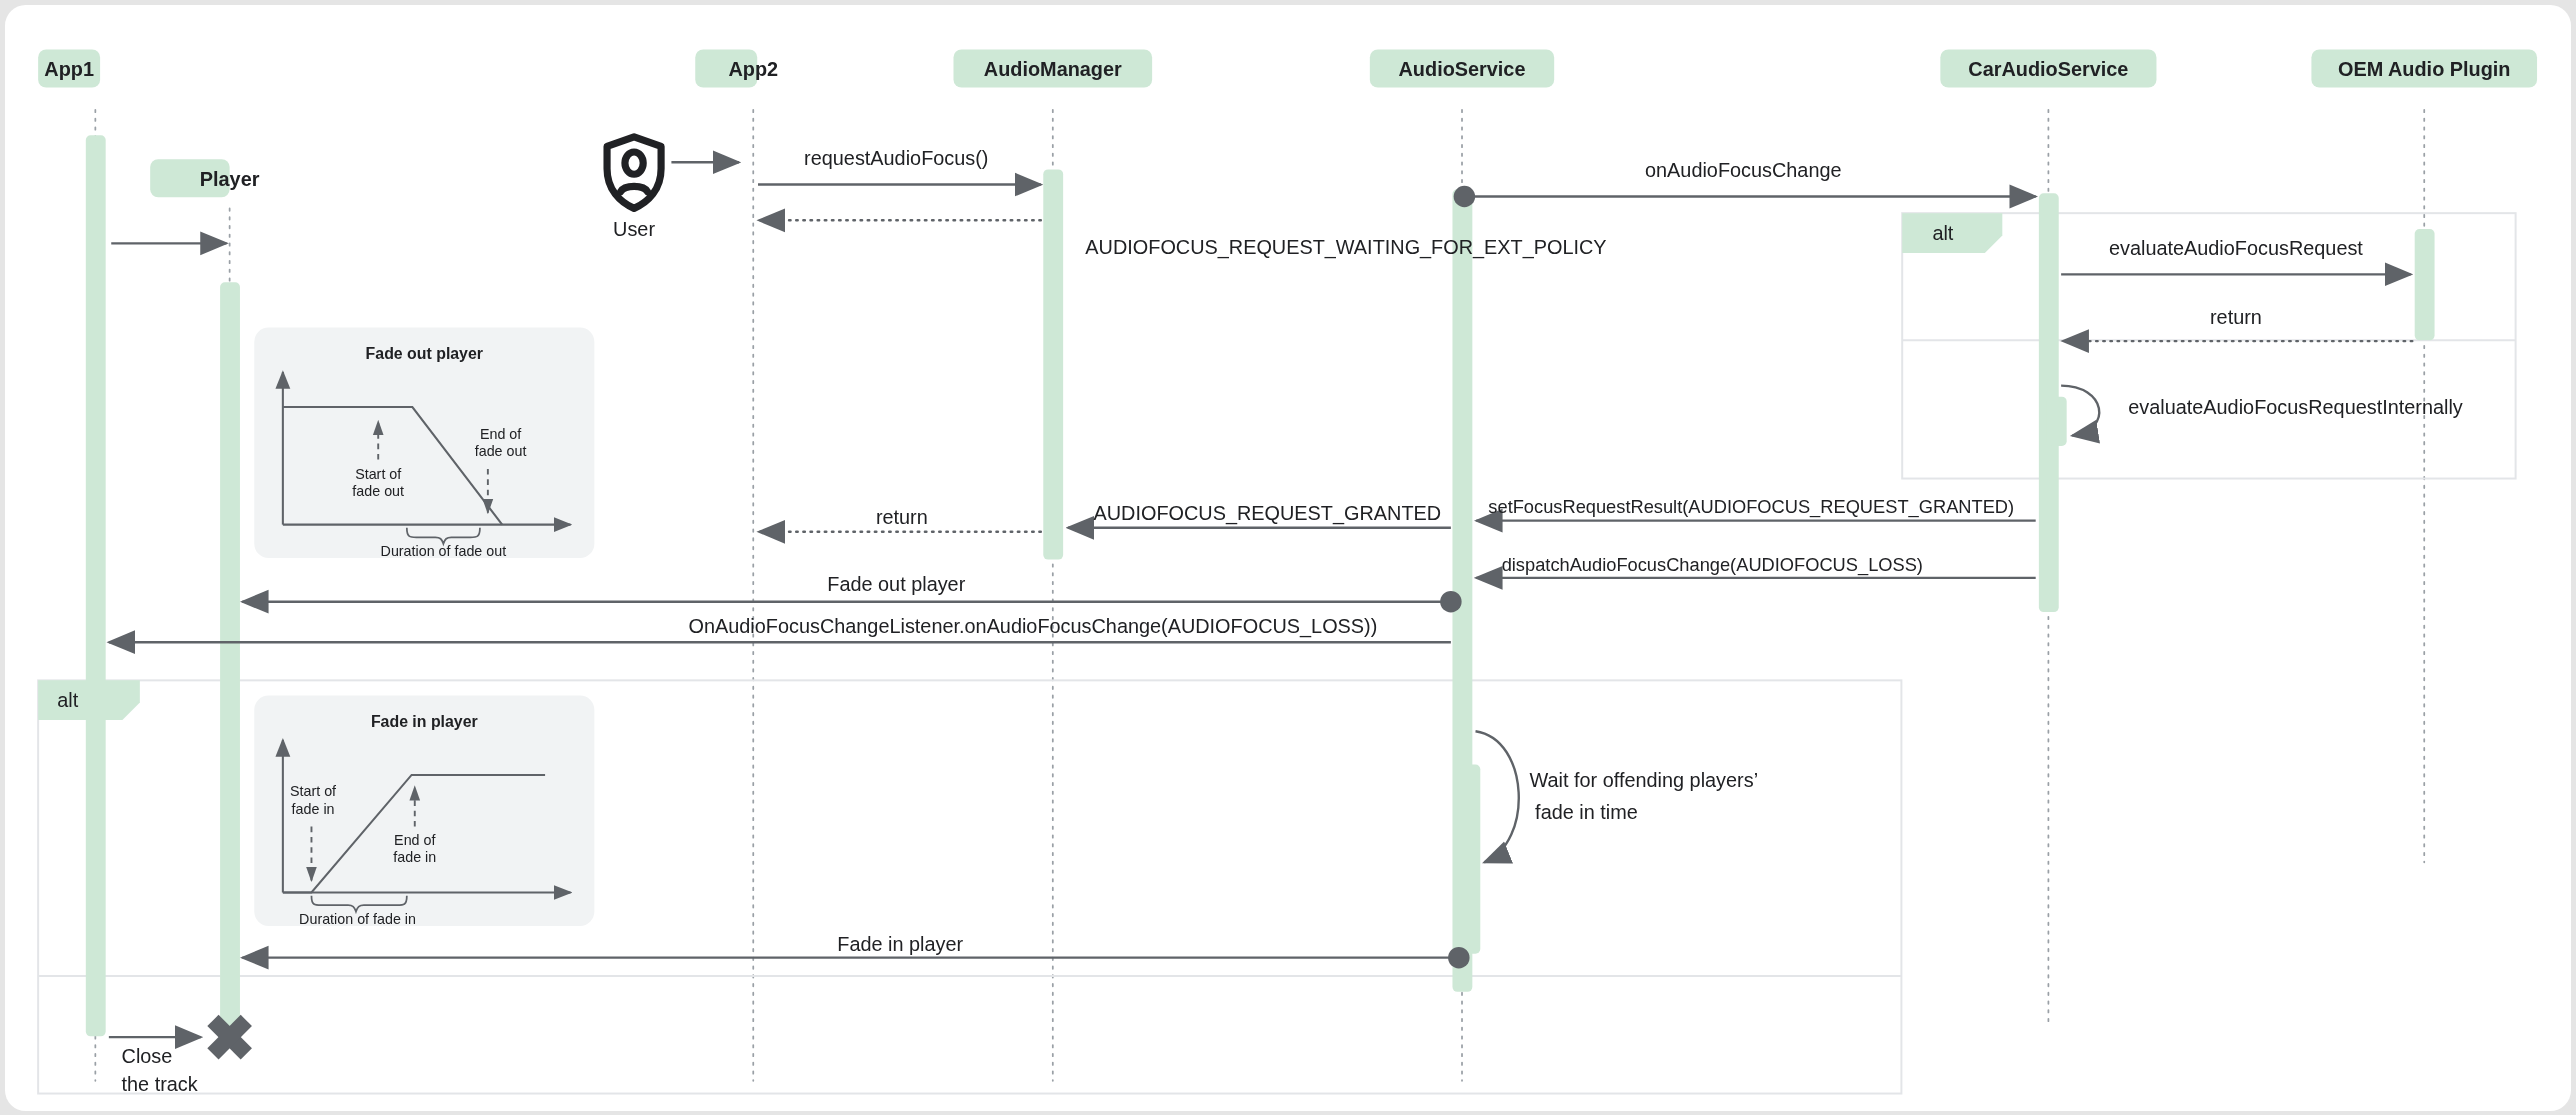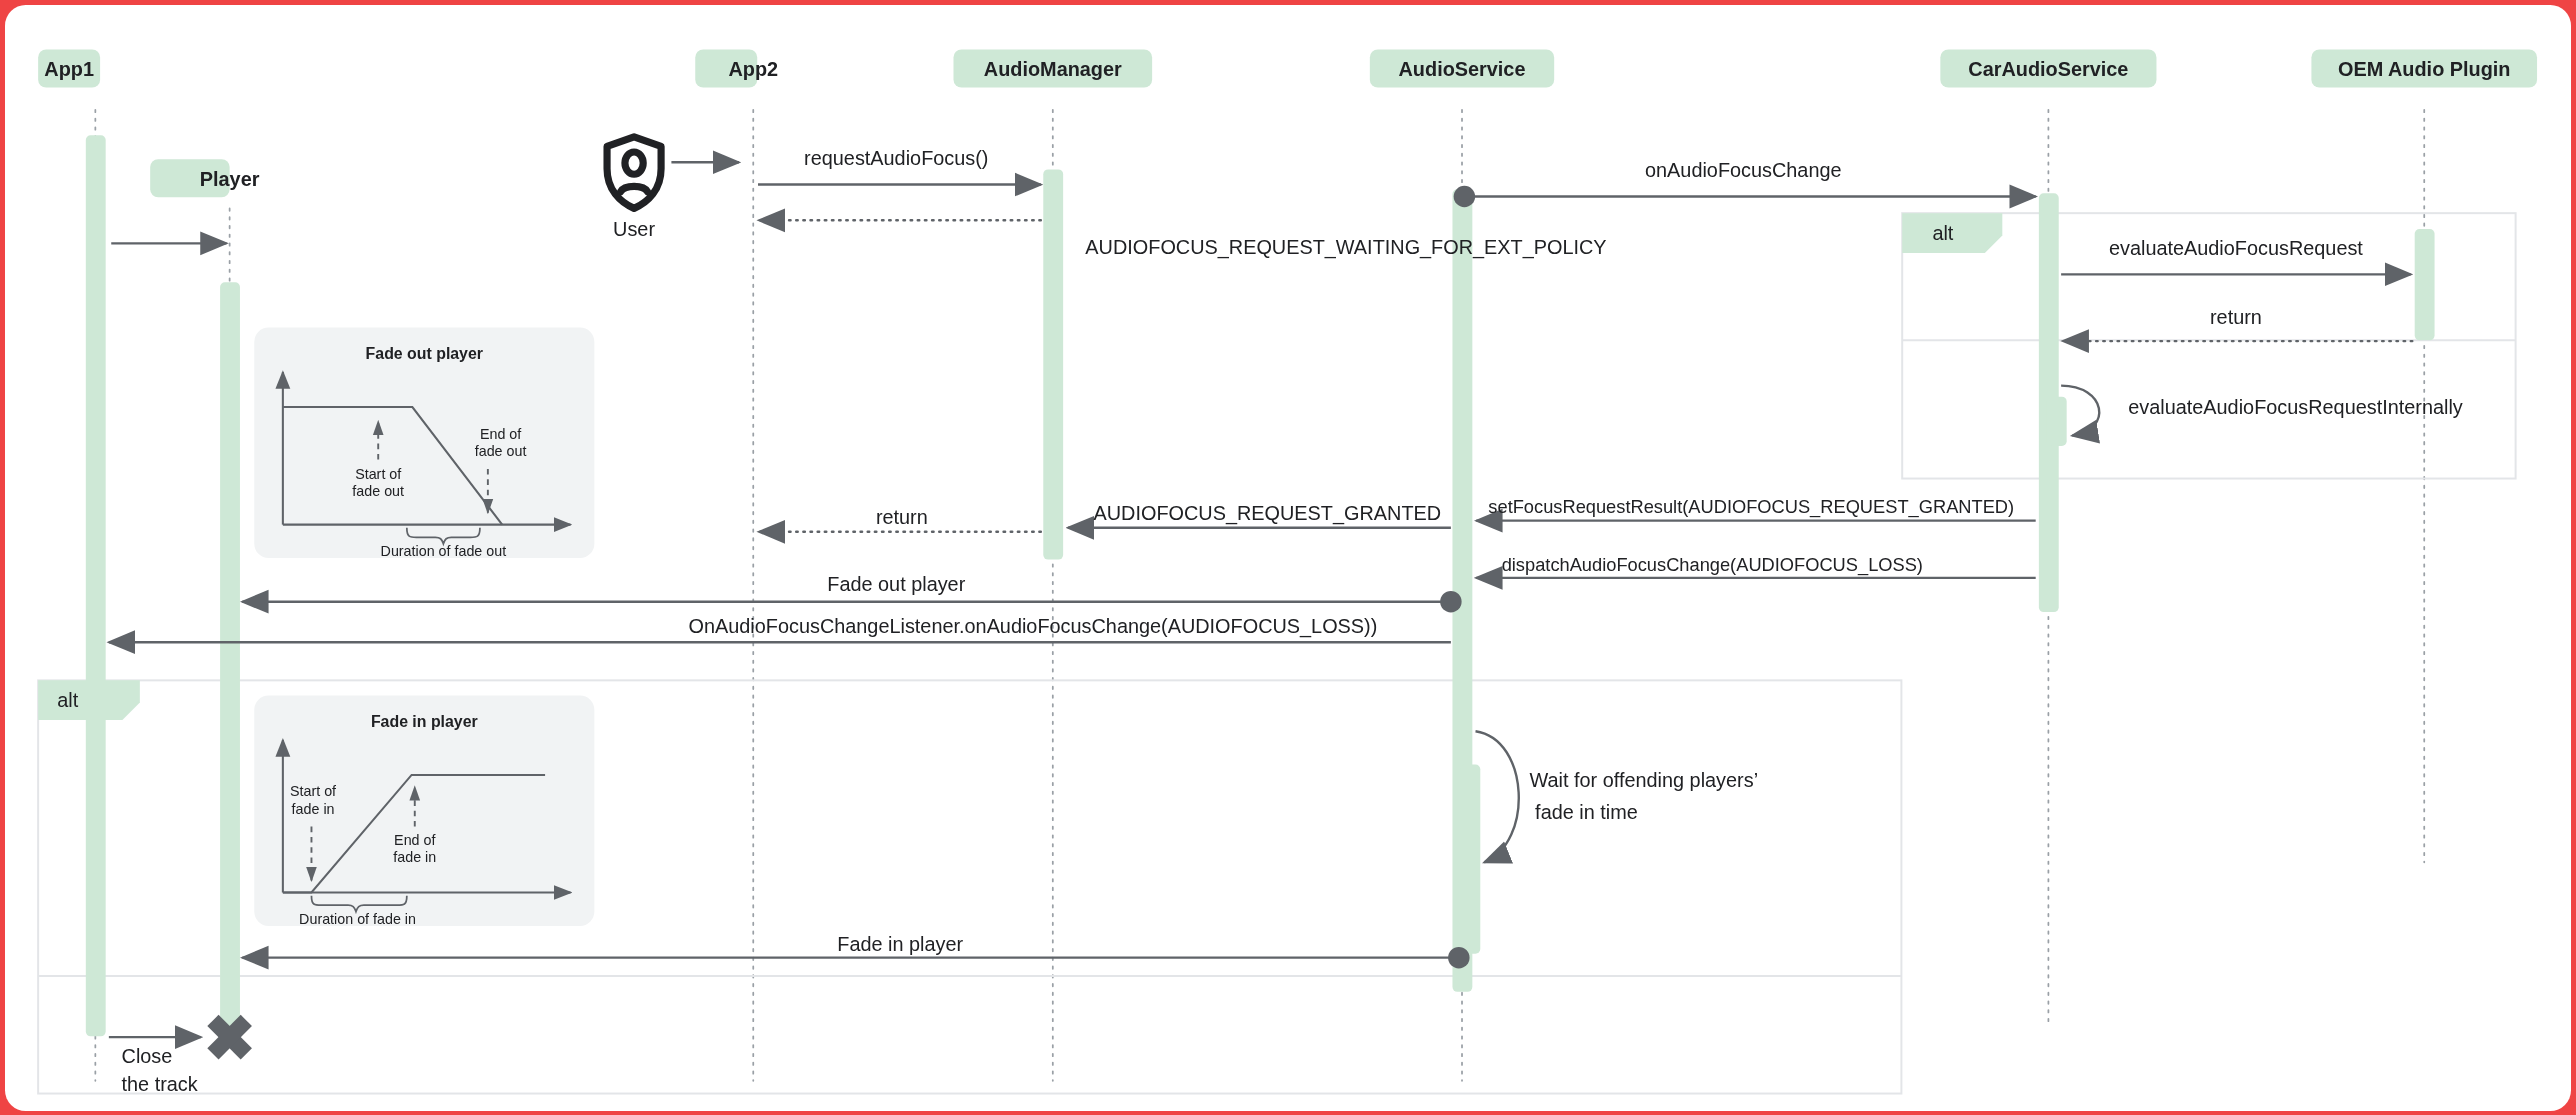--- a/index.html
+++ b/index.html
@@ -5,21 +5,21 @@
   html,body{margin:0;padding:0;background:#ffffff;}
   body{
     font-family:"Liberation Sans", sans-serif;
     color:#202124;
     -webkit-font-smoothing:antialiased;
   }
   #page{
     position:relative;
     width:2576px;
     height:1116px;
-    background:#ef4444;
+    background:#e5e5e5;
     overflow:hidden;
   }
   
   #frame{
     position:absolute;
     left:4.8px; top:4.8px;
     width:2566px; height:1106px;
     border-radius:20.7px;
     background:#ffffff;
     box-sizing:border-box;

